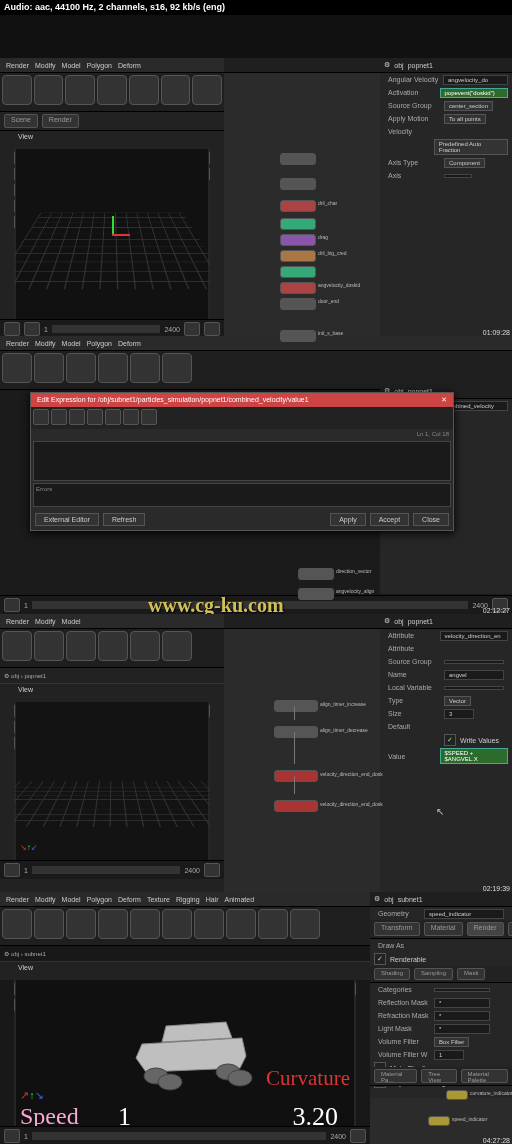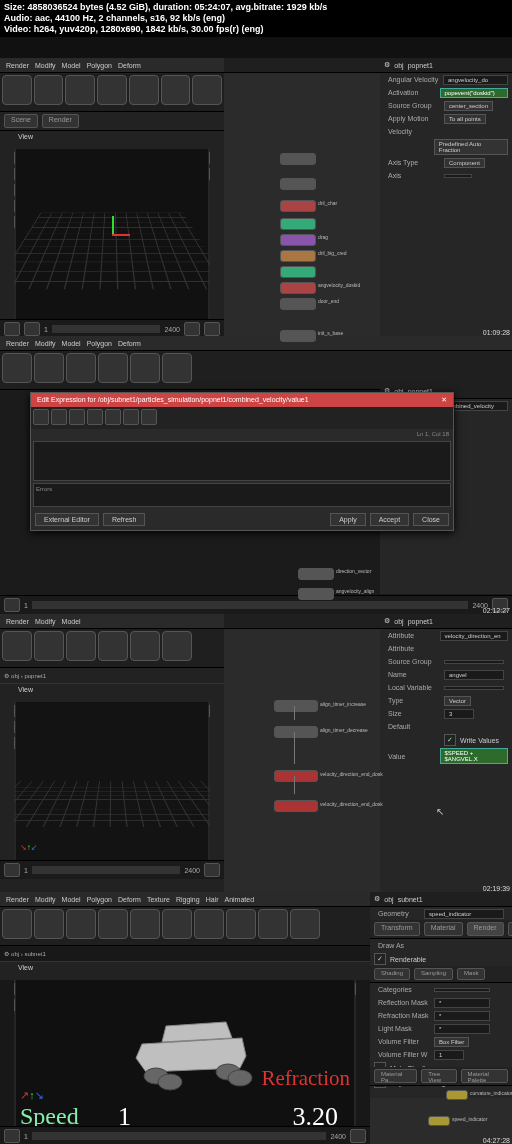--- a/index.html
+++ b/index.html
@@ -58,23 +58,21 @@
 .curvlabel{position:absolute;font-family:Georgia,serif;font-size:21px}
 .speedval{position:absolute;color:#fff;font-family:Georgia,serif;font-size:26px}
 
 .chk{width:10px;height:10px;background:#222;border:1px solid #555;display:inline-flex;align-items:center;justify-content:center;font-size:7px;color:#9d9}
 </style>
 </head>
 <body>
 <div class="page">
 
 <div class="header">
-  <div>Size: 4858036524 bytes (4.52 GiB), duration: 05:24:07, avg.bitrate: 1929 kb/s</div>
   <div>Audio: aac, 44100 Hz, 2 channels, s16, 92 kb/s (eng)</div>
-  <div>Video: h264, yuv420p, 1280x690, 1842 kb/s, 30.00 fps(r) (eng)</div>
 </div>
 
 <div class="tile" style="position:absolute;left:0;top:58px;width:512px;height:278px">
 
   <div style="position:absolute;left:0;top:0;width:224px;height:278px;background:#222">
     <div class="menubar">
       <span>Render</span>
       <span>Modify</span>
       <span>Model</span>
       <span>Polygon</span>
@@ -239,20 +237,21 @@
         <button>Refresh</button>
       </div>
       <div class="grp">
         <button>Apply</button>
         <button>Accept</button>
         <button>Close</button>
       </div>
     </div>
   </div>
 
+  <div class="watermark" style="left:148px;top:258px">www.cg-ku.com</div>
   <div style="position:absolute;right:2px;bottom:0;font-size:7px;color:#ddd">02:12:27</div>
 </div>
 
 <div class="tile" style="position:absolute;left:0;top:614px;width:512px;height:278px">
 
   <div style="position:absolute;left:0;top:0;width:224px;height:278px;background:#222">
     <div class="menubar">
       <span>Render</span>
       <span>Modify</span>
       <span>Model</span>
@@ -392,23 +391,23 @@
         </g>
         <g fill="#666" stroke="#444">
           <ellipse cx="44" cy="68" rx="12" ry="8"></ellipse>
           <ellipse cx="116" cy="64" rx="12" ry="8"></ellipse>
           <ellipse cx="58" cy="74" rx="12" ry="8"></ellipse>
           <ellipse cx="128" cy="70" rx="12" ry="8"></ellipse>
         </g>
       </svg>
       <div style="position:absolute;left:6px;bottom:24px"><span style="color:#d33;font-size:11px">↗</span><span style="color:#3d3;font-size:11px">↑</span><span style="color:#36d;font-size:11px">↘</span></div>
 
-      <div class="speedlabel" style="left:6px;bottom:-4px;color:#86efac">Speed</div>
+      <div class="speedlabel" style="left:6px;bottom:-4px;color:#f9a8d4">Speed</div>
       <div class="speedval" style="left:104px;bottom:-6px">1</div>
-      <div class="curvlabel" style="right:6px;top:86px;color:#d33">Refraction</div>
+      <div class="curvlabel" style="right:6px;top:86px;color:#d33">Curvature</div>
       <div class="speedval" style="right:18px;bottom:-6px">3.20</div>
     </div>
     <div class="timeline">
       <div class="btn"></div>
       <span>1</span>
       <div style="flex:1;height:8px;background:#333"></div>
       <span>2400</span>
       <div class="btn"></div>
     </div>
   </div>

